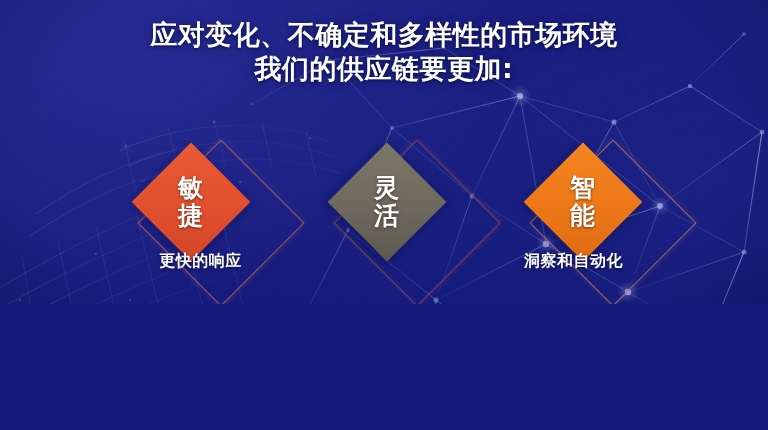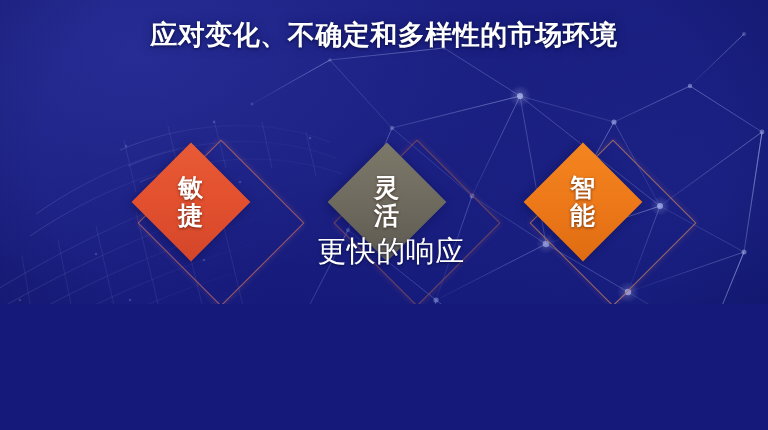--- a/index.html
+++ b/index.html
@@ -89,22 +89,22 @@
 
   
   #caption-row {
     position:absolute; left:0; bottom:32px; width:768px;
     display:flex; z-index:6;
   }
   .caption-cell {
     flex:1 1 0;
     text-align:center;
     color:#ffffff;
-    font-size:29px;
-    font-weight:normal;
+    font-size:16px;
+    font-weight:bold;
     letter-spacing:0.5px;
     white-space:nowrap;
     text-shadow:0 1px 3px rgba(4,8,50,0.8);
     margin-top:28px;
   }
   .cap-1 { margin-left:14px; }
   .cap-3 { margin-right:8px; }
 </style>
 </head>
 <body>
@@ -236,20 +236,21 @@
       <circle cx="628" cy="292" r="11" fill="url(#glowDot)" opacity="0.45"></circle>
       <circle cx="546" cy="244" r="10" fill="url(#glowDot)" opacity="0.4"></circle>
       <circle cx="660" cy="206" r="10" fill="url(#glowDot)" opacity="0.42"></circle>
     </g>
   </svg>
 
   <div class="vig"></div>
 
   <div id="title-block">
     <div class="title-line">应对变化、不确定和多样性的市场环境</div>
+    <div class="title-line">我们的供应链要更加:</div>
   </div>
 
   <div id="diamond-row">
 
     <div class="diamond-group dg-1">
       <div class="d-outline"></div>
       <div class="d-fill" style="background:linear-gradient(135deg,#e85a36 0%,#e3512f 45%,#d4462a 100%);"></div>
       <div class="d-label">
         <span>敏</span>
         <span>捷</span>
@@ -271,15 +272,16 @@
       <div class="d-label">
         <span>智</span>
         <span>能</span>
       </div>
     </div>
 
   </div>
 
   <div id="caption-row">
     <div class="caption-cell cap-1">更快的响应</div>
+    <div class="caption-cell cap-3">洞察和自动化</div>
   </div>
 
 </div>
 
 </body></html>

